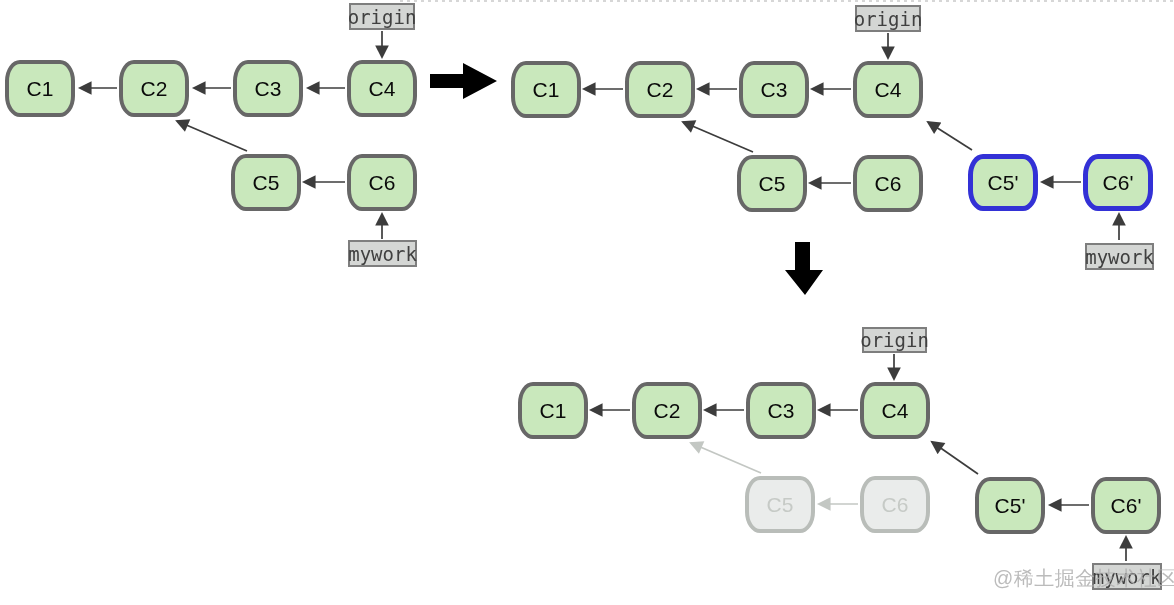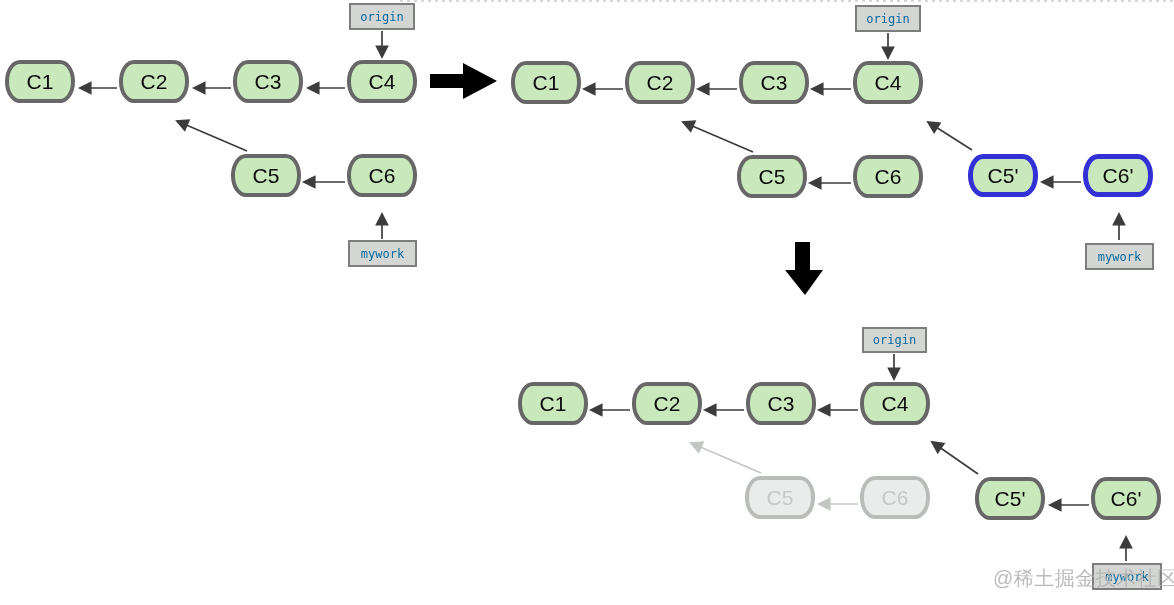--- a/index.html
+++ b/index.html
@@ -7,36 +7,36 @@
     position:relative;width:1174px;height:605px;background:#ffffff;overflow:hidden;
     font-family:"Liberation Sans",sans-serif;
   }
   .top-dash{
     position:absolute;top:0;left:400px;width:774px;height:2px;opacity:.75;
     background:repeating-linear-gradient(90deg,#c9c9c9 0 3px,transparent 3px 7px);
   }
   #edge-layer{position:absolute;left:0;top:0;width:1174px;height:605px;}
   .layer{position:absolute;left:0;top:0;width:0;height:0;}
   .node{
-    position:absolute;width:70px;height:43px;box-sizing:border-box;
+    position:absolute;width:70px;height:57px;box-sizing:border-box;
     border:4px solid var(--node-border);border-radius:15px / 21px;
     background:var(--node-fill);
     display:flex;align-items:center;justify-content:center;
     font-size:21px;color:#0a0a0a;
   }
   .node.new{border-color:var(--new-border);border-width:5px;}
   .node.faded{
     border-color:var(--faded-border);background:var(--faded-fill);color:var(--faded-text);
   }
   .ref{
     position:absolute;box-sizing:border-box;
     background:var(--ref-fill);border:2px solid var(--ref-border);
     display:flex;align-items:center;justify-content:center;
     font-family:"DejaVu Sans Mono","Liberation Mono",monospace;
-    font-size:12px;color:#0369a1;
+    font-size:19px;color:#404040;
   }
   .watermark{
     position:absolute;left:993px;top:565px;z-index:5;
     font-size:20px;color:#b0b0b0;opacity:.85;letter-spacing:0.5px;
     font-family:"Liberation Sans",sans-serif;white-space:nowrap;
   }
 </style>
 </head>
 <body>
 

